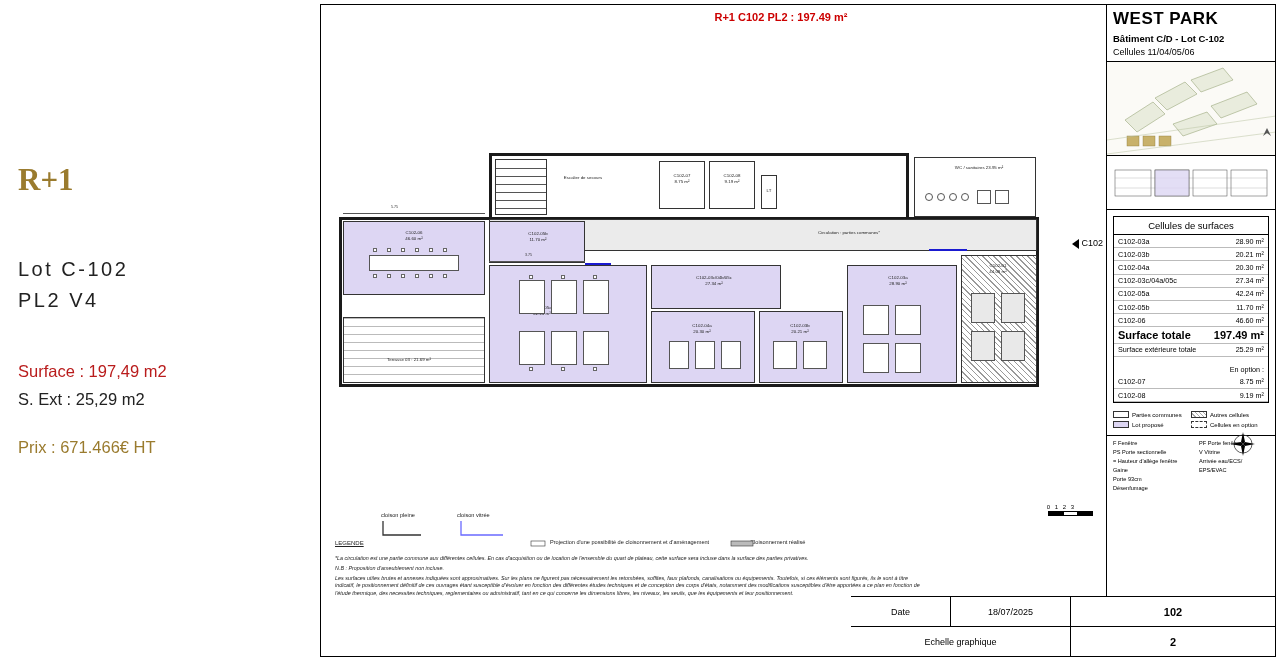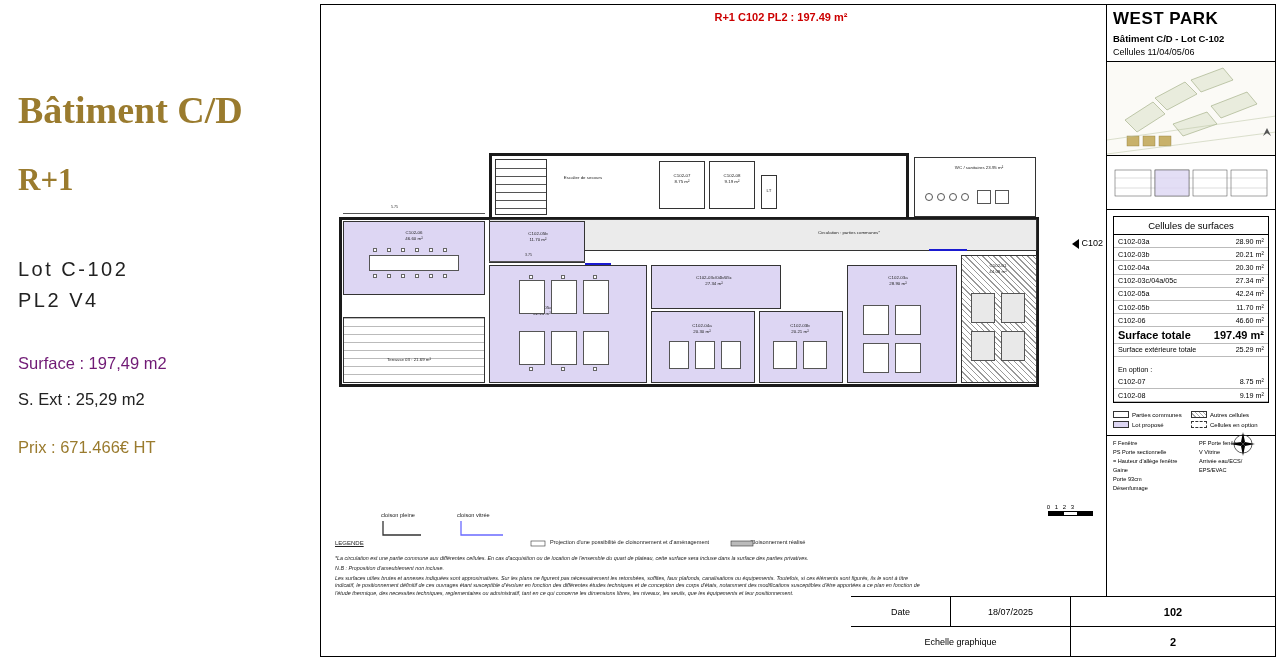--- a/index.html
+++ b/index.html
@@ -25,21 +25,21 @@
     font-weight: bold; font-size: 31px; color: #9a7b2e;
   }
   .lot-line1 {
     position: absolute; left: 18px; top: 258px;
     font-size: 20px; color: #222; letter-spacing: 2.5px;
   }
   .lot-line2 {
     position: absolute; left: 18px; top: 289px;
     font-size: 20px; color: #222; letter-spacing: 2.5px;
   }
-  .surf1 { position: absolute; left: 18px; top: 354px; font-size: 16.5px; color: #701a75; }
+  .surf1 { position: absolute; left: 18px; top: 362px; font-size: 16.5px; color: #b91c1c; }
   .surf2 { position: absolute; left: 18px; top: 390px; font-size: 16.5px; color: #222; }
   .price { position: absolute; left: 18px; top: 438px; font-size: 16.5px; color: #9a7b2e; }
 
   
   .frame {
     position: absolute; left: 320px; top: 4px; width: 956px; height: 653px;
     border: 1px solid #000; background: #fff;
   }
 
   .plan-title {
@@ -62,21 +62,21 @@
 
   
   .tbl-wrap { padding: 6px 6px 4px 6px; }
   .tbl-box { border: 1px solid #000; }
   .tbl-head { text-align: center; font-size: 9.5px; padding: 3px 0; border-bottom: 1px solid #000; }
   table.surf { width: 100%; border-collapse: collapse; font-size: 7.2px; }
   table.surf td { border-bottom: 1px solid #bbb; padding: 1.6px 4px; }
   table.surf td.val { text-align: right; }
   table.surf tr.tot td { font-weight: bold; font-size: 11px; }
   table.surf tr.spacer td { border-bottom: none; height: 6px; }
-  table.surf tr.opt td { border-bottom: none; font-size: 7.2px; padding-top: 3px; }
+  table.surf tr.opt td { border-bottom: none; font-size: 7.2px; padding-top: 3px; text-align: right; }
 
   
   .legend-colors { padding: 4px 6px; border-bottom: 1px solid #000; font-size: 6px; }
   .lc-row { display: flex; align-items: center; margin-bottom: 3px; }
   .lc-cell { display: flex; align-items: center; width: 50%; }
   .swatch { width: 16px; height: 7px; border: 1px solid #333; margin-right: 3px; }
   .sw-common { background: #ffffff; }
   .sw-lot { background: #ddd6f3; }
   .sw-autres { background: repeating-linear-gradient(45deg,#fff,#fff 2px,#aaa 2px,#aaa 3px); }
   .sw-option { background: #fff; border-style: dashed; }
@@ -135,21 +135,20 @@
   .blue-mark { position: absolute; background: #1a1ad0; height: 2px; }
 
   .compass { position: absolute; right: 18px; bottom: 74px; width: 28px; height: 28px; }
 </style>
 </head>
 <body>
 
 <div id="root">
 
   <div class="left-panel">
-    <div class="bld-title">Bâtiment C/D</div>
     <div class="bld-level">R+1</div>
     <div class="lot-line1">Lot C-102</div>
     <div class="lot-line2">PL2 V4</div>
     <div class="surf1">Surface : 197,49 m2</div>
     <div class="surf2">S. Ext : 25,29 m2</div>
     <div class="price">Prix : 671.466€ HT</div>
   </div>
 
   <div class="frame">
 

